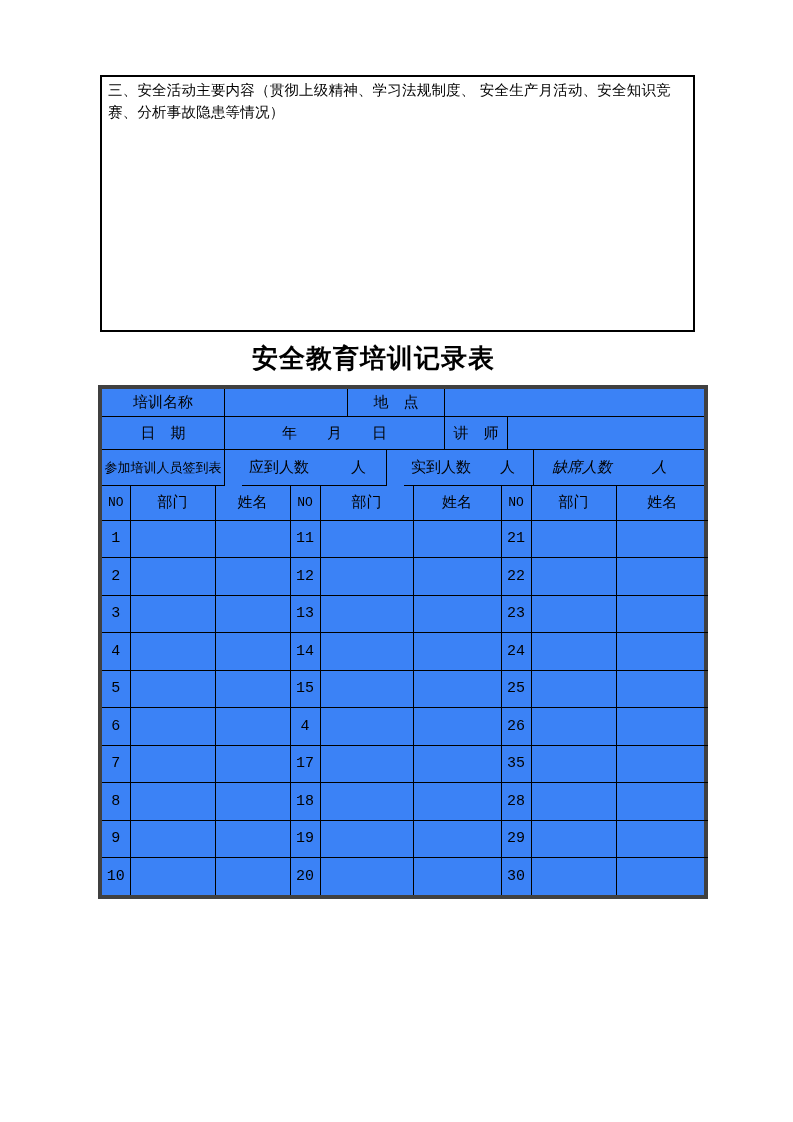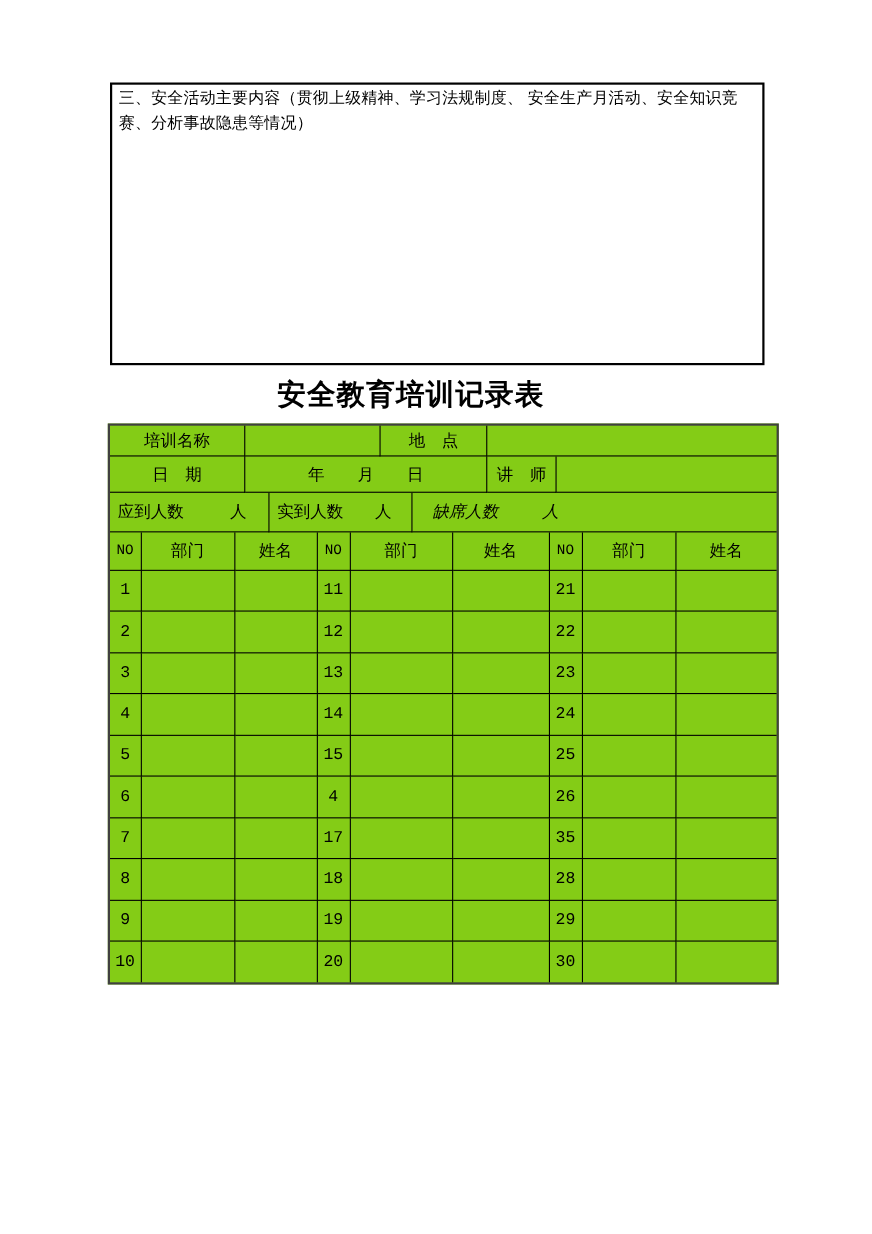--- a/index.html
+++ b/index.html
@@ -35,42 +35,42 @@
     font-weight: bold;
     font-size: 26px;
     letter-spacing: 1px;
     line-height: 38px;
   }
   
   .form {
     position: absolute;
     left: 98px; top: 385px;
     width: 610px;
-    border: 2px solid #404040;
-    box-sizing: border-box;
-    background: #84cc16;
+    border: 4px solid #404040;
+    box-sizing: border-box;
+    background: #3b82f6;
   }
   .frow { display: flex; }
   .fcell {
     box-sizing: border-box;
     border-right: 1px solid #000;
     border-bottom: 1px solid #000;
     display: flex;
     align-items: center;
     justify-content: center;
     font-size: 15px;
     white-space: pre;
     overflow: hidden;
   }
   .fcell.last { border-right: none; flex: 1; }
   .r1 .fcell { height: 28px; }
   .r2 .fcell { height: 33px; }
   .r3 .fcell { height: 36px; }
   .fcell.sm { font-size: 13px; }
-  .fcell.counts { justify-content: space-between; padding-left: 7px; }
+  .fcell.counts { justify-content: space-between; padding-left: 7px; margin-left: 17px; }
   .fcell.counts-far { justify-content: flex-start; padding-left: 18px; font-style: italic; }
   .unit-far { margin-left: 40px; }
   
   .roster {
     border-collapse: collapse;
     table-layout: fixed;
     width: 606px;
   }
   .roster th, .roster td {
     border: 1px solid #000;
@@ -121,20 +121,21 @@
     </div>
 
     <div class="frow r2">
       <div class="fcell" style="width:123px">日　期</div>
       <div class="fcell" style="width:220px">年　　月　　日</div>
       <div class="fcell" style="width:63px">讲　师</div>
       <div class="fcell last"></div>
     </div>
 
     <div class="frow r3">
+      <div class="fcell sm" style="width:123px">参加培训人员签到表</div>
       <div class="fcell counts" style="width:145px; padding-right:20px">
         <span>应到人数</span>
         <span>人</span>
       </div>
       <div class="fcell counts" style="width:130px; padding-right:18px">
         <span>实到人数</span>
         <span>人</span>
       </div>
       <div class="fcell counts-far last">
         <span>缺席人数</span>

